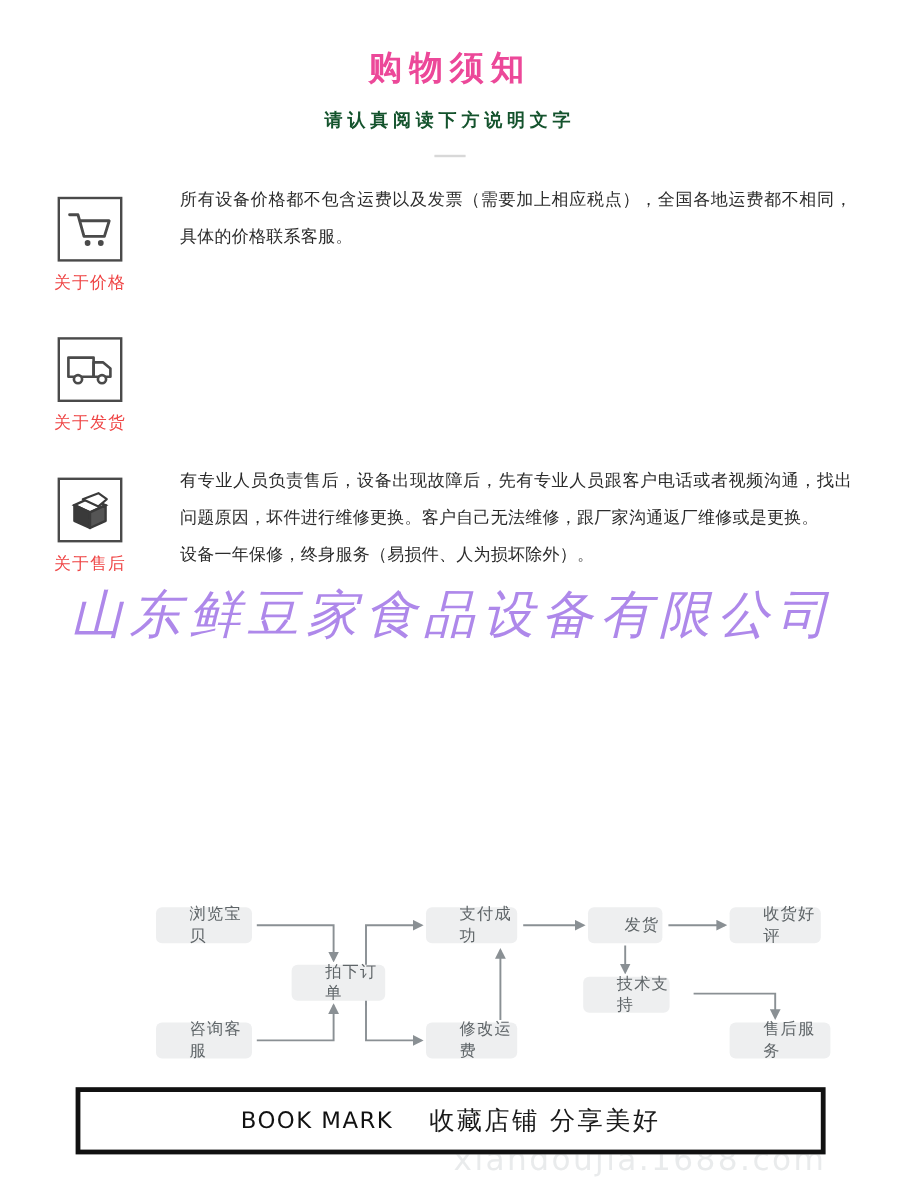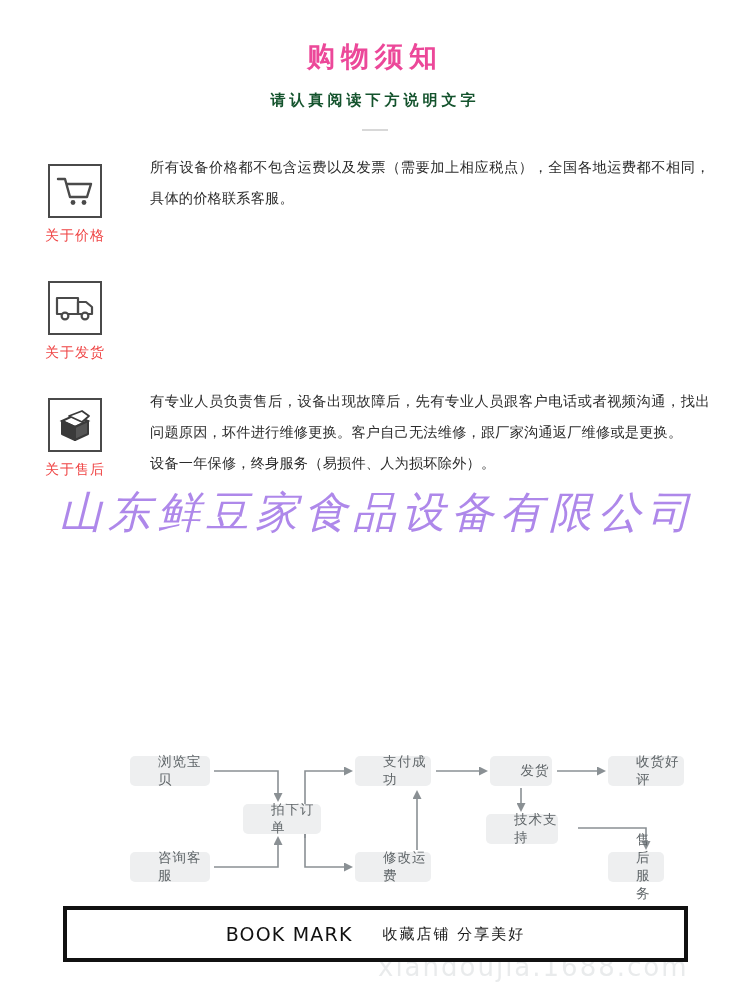--- a/index.html
+++ b/index.html
@@ -143,21 +143,21 @@
     background: #ffffff;
   }
   .bm-en {
     font-size: 19px;
     font-weight: 400;
     color: #111111;
     letter-spacing: 1.2px;
     font-family: "DejaVu Sans", "Liberation Sans", sans-serif;
   }
   .bm-cn {
-    font-size: 15px;
+    font-size: 21px;
     color: #1a1a1a;
     letter-spacing: 2px;
     margin-left: 30px;
   }
 </style>
 </head>
 <body>
 
 <div class="page">
 
@@ -252,21 +252,21 @@
     </svg>
 
     <div class="node" style="left:130px;top:14px;width:80px;">浏览宝贝</div>
     <div class="node" style="left:130px;top:110px;width:80px;">咨询客服</div>
     <div class="node" style="left:243px;top:62px;width:78px;">拍下订单</div>
     <div class="node" style="left:355px;top:14px;width:76px;">支付成功</div>
     <div class="node" style="left:355px;top:110px;width:76px;">修改运费</div>
     <div class="node" style="left:490px;top:14px;width:62px;">发货</div>
     <div class="node" style="left:486px;top:72px;width:72px;">技术支持</div>
     <div class="node" style="left:608px;top:14px;width:76px;">收货好评</div>
-    <div class="node" style="left:608px;top:110px;width:56px;">售后服务</div>
+    <div class="node" style="left:608px;top:110px;width:84px;">售后服务</div>
   </div>
 
   <div class="bookmark">
     <span class="bm-en">BOOK MARK</span>
     <span class="bm-cn">收藏店铺 分享美好</span>
   </div>
 
 </div>
 
 </body></html>

